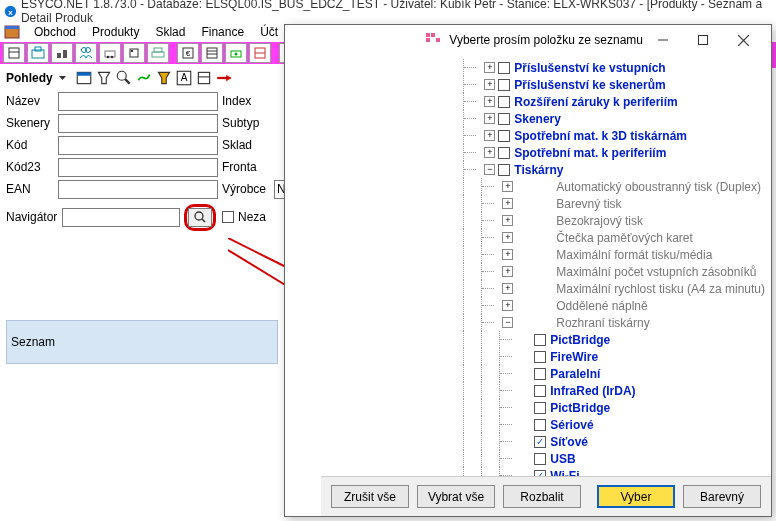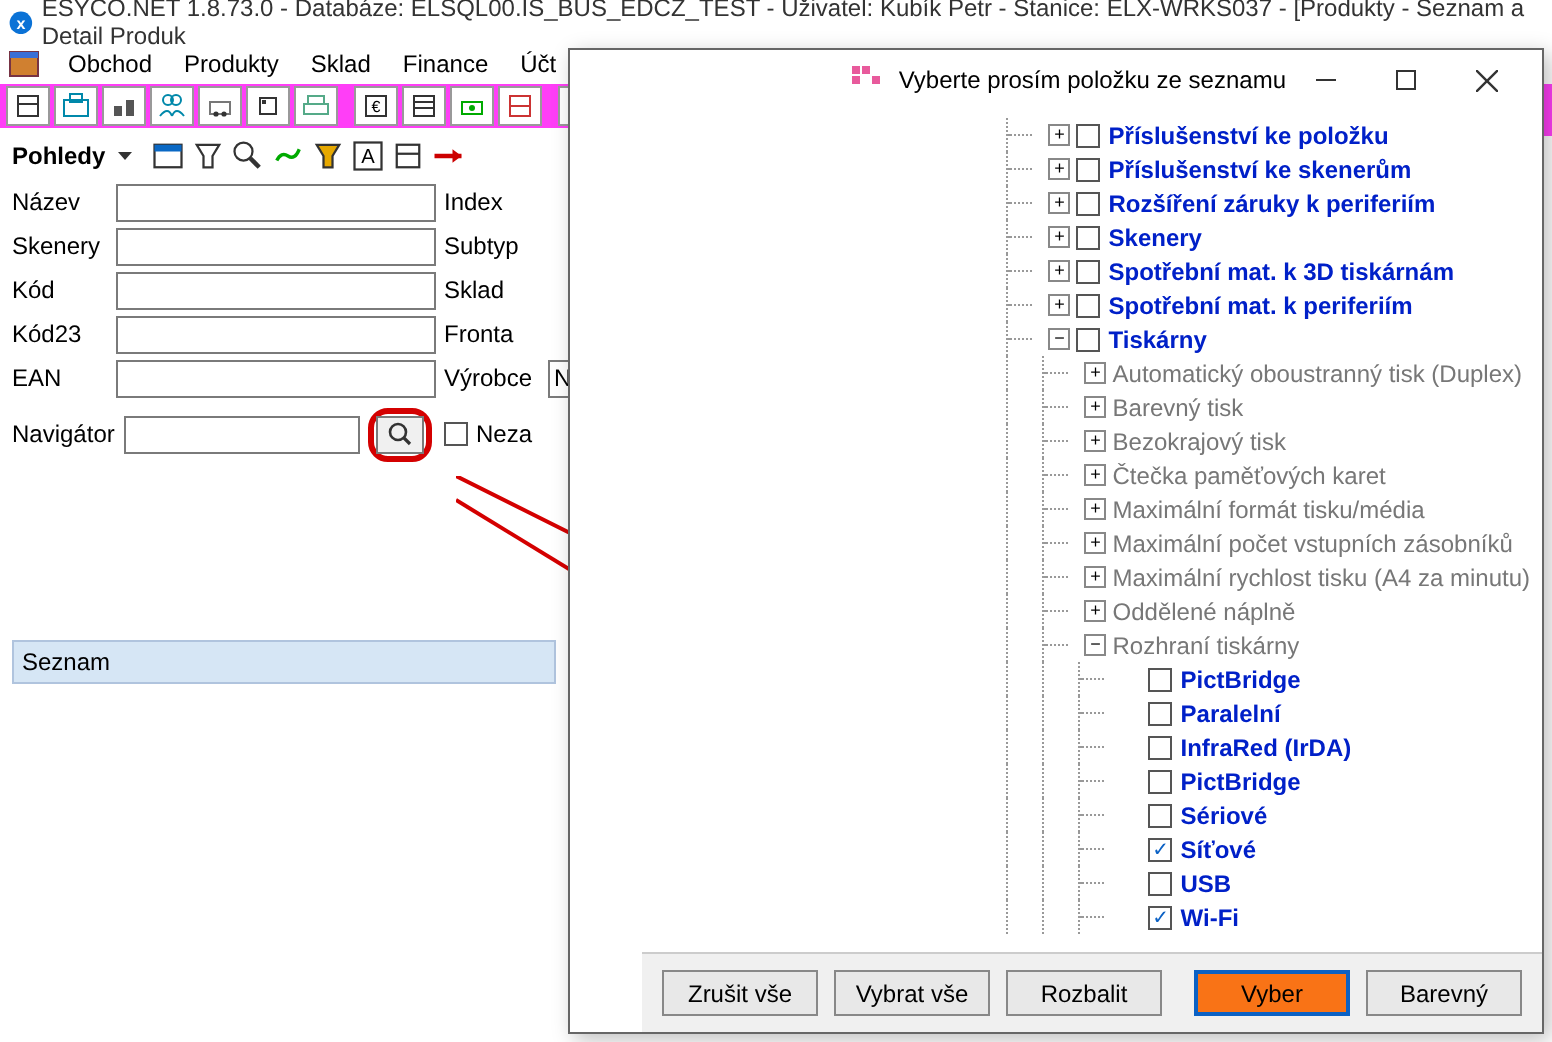--- a/index.html
+++ b/index.html
@@ -31,40 +31,40 @@
   .flbl { width: 52px; font-size: 12px; }
   .flbl2 { width: 52px; font-size: 12px; text-align: left; margin-left: 4px;}
   .finp { border: 1px solid #7a7a7a; height: 19px; font-size: 12px; padding: 0 2px; }
   
   .magnify-wrap { border: 3px solid #d40000; border-radius: 10px; padding: 1px; display:inline-flex; }
   .magnify-btn { width: 24px; height: 19px; border: 1px solid #7a7a7a; background: #f0f0f0; display:inline-flex; align-items:center; justify-content:center;}
   
   .red-arrows { position: absolute; left: 228px; top: 238px; pointer-events: none; }
   
   
-  .seznam-hdr { background: #d6e6f5; border: 1px solid #b0c4de; margin-top: 90px; padding: 3px 4px; width: 272px; margin-left: 6px; font-size: 12px;}
+  .seznam-hdr { background: #d6e6f5; border: 1px solid #b0c4de; margin-top: 90px; padding: 14px 4px; width: 272px; margin-left: 6px; font-size: 12px;}
   
   
   .modal { position: absolute; left: 284px; top: 24px; width: 488px; height: 493px; background: #fff; border: 1px solid #666; box-shadow: 3px 3px 10px rgba(0,0,0,0.25); display:flex; flex-direction: column; align-items: flex-end;}
   .modal-title { height: 30px; display: flex; align-items: center; padding: 0 8px; }
   .modal-title .mticon { width: 16px; height: 16px; margin-right: 8px; display:inline-flex; align-items:center; justify-content:center;}
   .modal-title .mttext { flex: 1; font-size: 12px; }
   .modal-title .winbtn { width: 40px; height: 28px; display:inline-flex; align-items:center; justify-content:center; }
   
   .tree-wrap { flex: 1; overflow-y: auto; overflow-x: hidden; padding: 4px 6px 4px 2px; }
   .tnode { display: flex; align-items: center; height: 17px; font-size: 12px; white-space: nowrap; }
   .tnode .expander { width: 11px; height: 11px; border: 1px solid #888; display: inline-flex; align-items:center; justify-content:center; font-size: 9px; line-height: 9px; margin: 0 3px; background:#fff; cursor: default;}
   .tnode .noexp { width: 17px; display: inline-block; }
   .tnode .chk { width: 12px; height: 12px; border: 1px solid #555; margin-right: 4px; display:inline-flex; align-items:center; justify-content:center; font-size:10px; cursor: default;}
   .tnode .tlabel.blue { color: #0020c8; font-weight: bold; }
-  .tnode .tlabel.gray { color: #777; }
+  .tnode .tlabel.gray { color: #777; margin-left: 40px; }
   
   .modal-buttons { height: 40px; border-top: 1px solid #ccc; display:flex; align-items:center; padding: 0 10px; gap: 8px; background: #f0f0f0;}
   .mbtn { min-width: 78px; height: 23px; border: 1px solid #888; background: #e8e8e8; font-size: 12px; cursor: default;}
-  .mbtn.primary { border: 2px solid #0b61c4; background: #f97316; }
+  .mbtn.primary { border: 2px solid #0b61c4; background: #fde047; }
   .modal-buttons .spacer { flex: 1; }
   
   .rstrip { position: absolute; right: 0; top: 46px; width: 8px; height: 470px; background: linear-gradient(#ff3ef7 0 22px, #fff 22px); }
 </style>
 </head>
 <body>
 
 <div class="titlebar">
   <span class="app-icon">
     <svg viewBox="0 0 16 16">
@@ -314,21 +314,21 @@
         </svg>
       </span>
   </div>
   <div class="tree-wrap" id="tree">
       <div class="tnode">
         <span style="display: inline-block; width: 18px; height: 17px; border-left: 1px dotted rgb(153, 153, 153); margin-left: 8px; position: relative;">
           <span style="position: absolute; left: 0px; top: 8px; width: 12px; border-top: 1px dotted rgb(153, 153, 153);"></span>
         </span>
         <span class="expander">+</span>
         <span class="chk"></span>
-        <span class="tlabel blue">Příslušenství ke položku</span>
+        <span class="tlabel blue">Příslušenství ke vstupních</span>
       </div>
       <div class="tnode">
         <span style="display: inline-block; width: 18px; height: 17px; border-left: 1px dotted rgb(153, 153, 153); margin-left: 8px; position: relative;">
           <span style="position: absolute; left: 0px; top: 8px; width: 12px; border-top: 1px dotted rgb(153, 153, 153);"></span>
         </span>
         <span class="expander">+</span>
         <span class="chk"></span>
         <span class="tlabel blue">Příslušenství ke skenerům</span>
       </div>
       <div class="tnode">
@@ -445,20 +445,30 @@
       </div>
       <div class="tnode">
         <span style="display: inline-block; width: 18px; height: 17px; border-left: 1px dotted rgb(153, 153, 153); margin-left: 8px;"></span>
         <span style="display: inline-block; width: 18px; height: 17px; border-left: 1px dotted rgb(153, 153, 153); margin-left: 0px;"></span>
         <span style="display: inline-block; width: 18px; height: 17px; border-left: 1px dotted rgb(153, 153, 153); margin-left: 0px; position: relative;">
           <span style="position: absolute; left: 0px; top: 8px; width: 12px; border-top: 1px dotted rgb(153, 153, 153);"></span>
         </span>
         <span class="noexp"></span>
         <span class="chk"></span>
         <span class="tlabel blue">PictBridge</span>
+      </div>
+      <div class="tnode">
+        <span style="display: inline-block; width: 18px; height: 17px; border-left: 1px dotted rgb(153, 153, 153); margin-left: 8px;"></span>
+        <span style="display: inline-block; width: 18px; height: 17px; border-left: 1px dotted rgb(153, 153, 153); margin-left: 0px;"></span>
+        <span style="display: inline-block; width: 18px; height: 17px; border-left: 1px dotted rgb(153, 153, 153); margin-left: 0px; position: relative;">
+          <span style="position: absolute; left: 0px; top: 8px; width: 12px; border-top: 1px dotted rgb(153, 153, 153);"></span>
+        </span>
+        <span class="noexp"></span>
+        <span class="chk"></span>
+        <span class="tlabel blue">FireWire</span>
       </div>
       <div class="tnode">
         <span style="display: inline-block; width: 18px; height: 17px; border-left: 1px dotted rgb(153, 153, 153); margin-left: 8px;"></span>
         <span style="display: inline-block; width: 18px; height: 17px; border-left: 1px dotted rgb(153, 153, 153); margin-left: 0px;"></span>
         <span style="display: inline-block; width: 18px; height: 17px; border-left: 1px dotted rgb(153, 153, 153); margin-left: 0px; position: relative;">
           <span style="position: absolute; left: 0px; top: 8px; width: 12px; border-top: 1px dotted rgb(153, 153, 153);"></span>
         </span>
         <span class="noexp"></span>
         <span class="chk"></span>
         <span class="tlabel blue">Paralelní</span>

